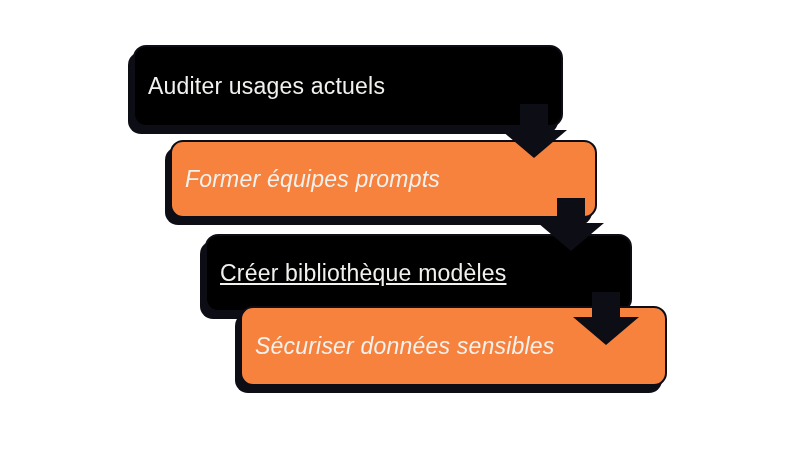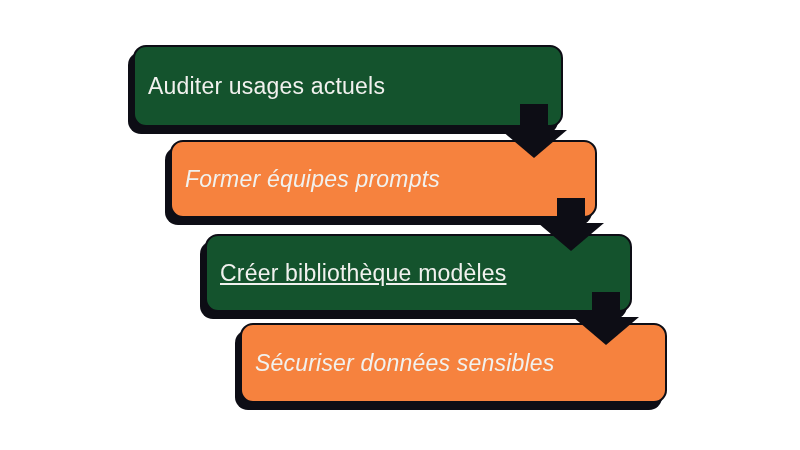--- a/index.html
+++ b/index.html
@@ -22,27 +22,27 @@
     border-radius: 13px;
     box-shadow: -5px 7px 0 #0d0d15;
     display: flex;
     align-items: center;
     padding-left: 13px;
     color: #f1f1ee;
     font-size: 23px;
     letter-spacing: 0.2px;
     z-index: 1;
   }
-  .step[data-color="blue"]   { background: #14532d; }
+  .step[data-color="blue"]   { background: #000000; }
   .step[data-color="orange"] { background: #f6823e; font-style: italic; }
 
   .s1 { left: 133px; top:  45px; width: 430px; height: 82px; }
   .s2 { left: 170px; top: 140px; width: 427px; height: 78px; }
   .s3 { left: 205px; top: 234px; width: 427px; height: 78px; text-decoration: underline; }
-  .s4 { left: 240px; top: 323px; width: 427px; height: 80px; align-items: center; }
+  .s4 { left: 240px; top: 306px; width: 427px; height: 80px; align-items: center; }
 
   .arrow { position: absolute; z-index: 2; }
   .arrow .stem {
     position: absolute;
     width: 28px;
     background: #0d0d15;
   }
   .arrow .head {
     position: absolute;
     width: 0;

